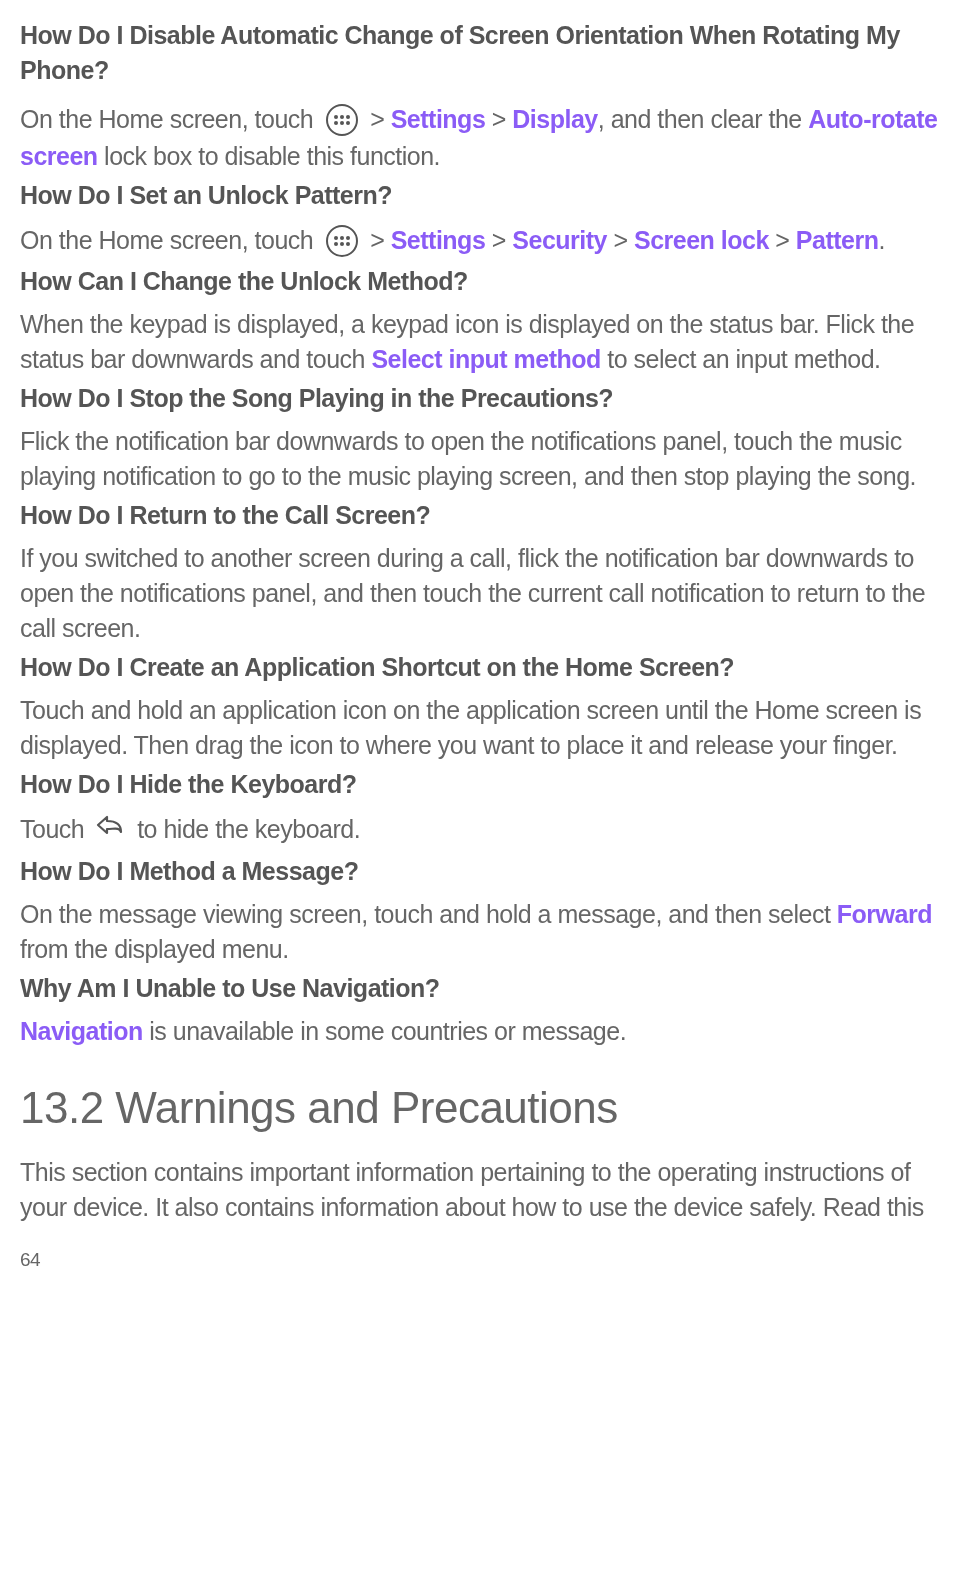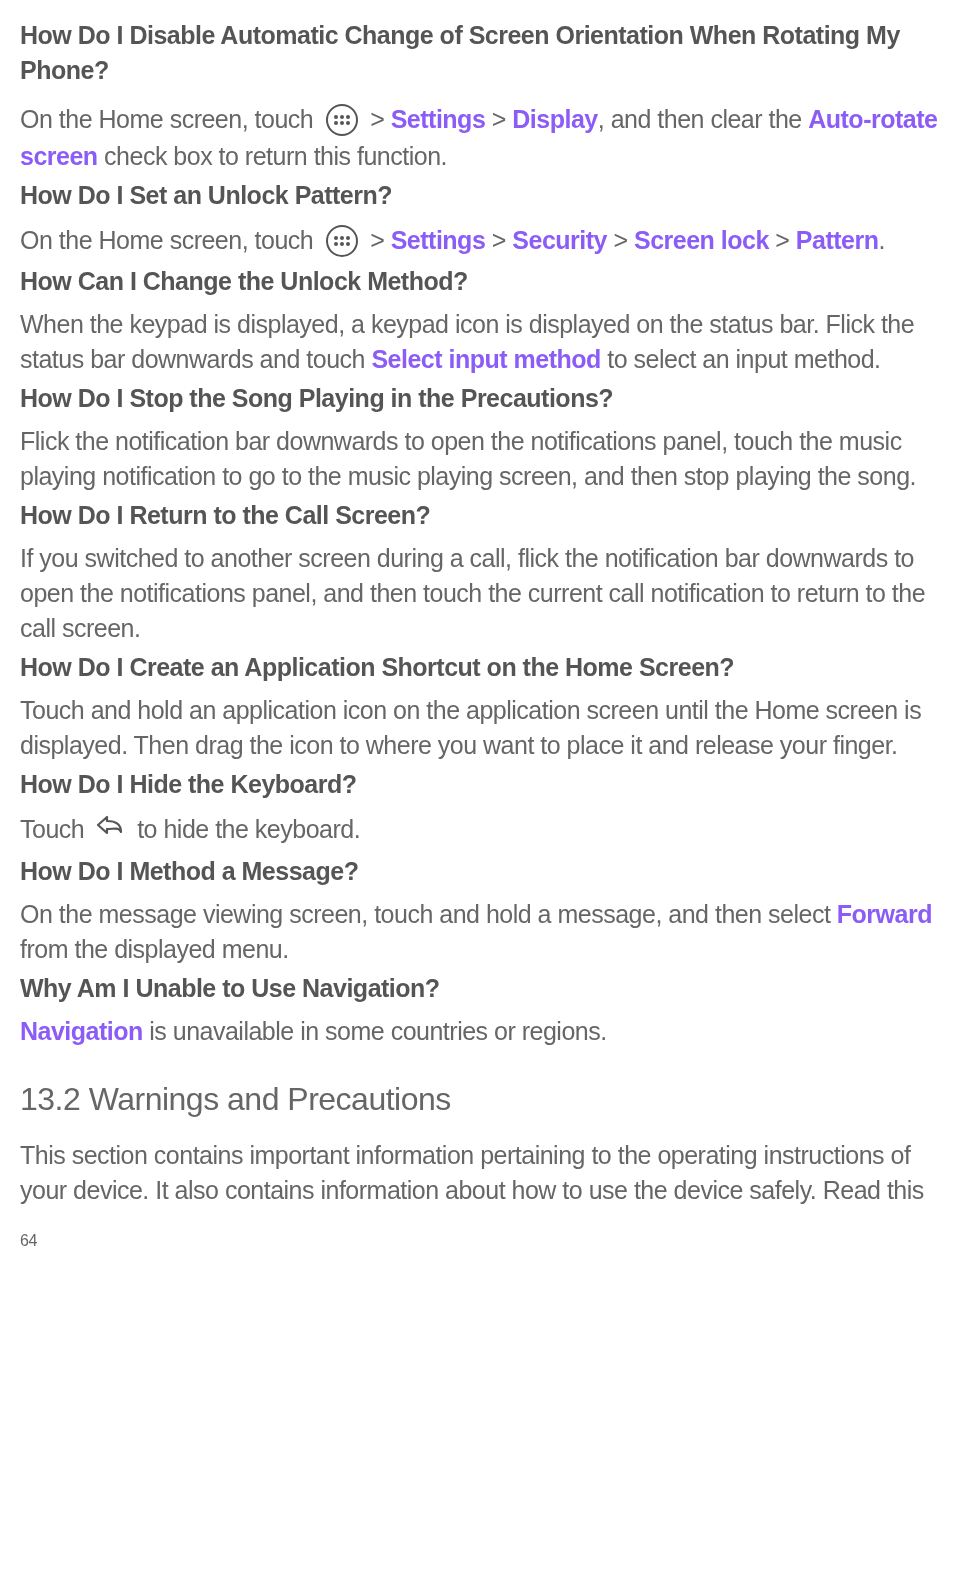--- a/index.html
+++ b/index.html
@@ -61,50 +61,50 @@
       height: 4px;
       background: #555;
       border-radius: 50%;
     }
     .icon-back {
       display: inline-block;
       vertical-align: middle;
       margin: 0 6px 3px 4px;
     }
     .section-heading {
-      font-size: 32px;
+      font-size: 44px;
       font-weight: normal;
       color: #666;
       margin-top: 28px;
       margin-bottom: 16px;
       letter-spacing: -0.5px;
     }
     .page-number {
       color: #666;
-      font-size: 16px;
+      font-size: 19px;
       margin-top: 22px;
     }
   </style>
 </head>
 <body>
 
 <div class="q first">How Do I Disable Automatic Change of Screen Orientation When Rotating My Phone?</div>
 <div class="a a-spaced">
   <span>On the Home screen, touch </span>
   <span class="icon-apps">
       <span class="icon-apps-inner">
         <span></span>
         <span></span>
         <span></span>
         <span></span>
         <span></span>
         <span></span>
       </span>
     </span>
-  <span> &gt; </span><strong>Settings</strong><span> &gt; </span><strong>Display</strong><span>, and then clear the </span><strong>Auto-rotate screen</strong><span> check box to return this function.</span>
+  <span> &gt; </span><strong>Settings</strong><span> &gt; </span><strong>Display</strong><span>, and then clear the </span><strong>Auto-rotate screen</strong><span> lock box to disable this function.</span>
 </div>
 
 <div class="q">How Do I Set an Unlock Pattern?</div>
 <div class="a a-spaced">
   <span>On the Home screen, touch </span>
   <span class="icon-apps">
       <span class="icon-apps-inner">
         <span></span>
         <span></span>
         <span></span>
@@ -141,19 +141,19 @@
   <span> to hide the keyboard.</span>
 </div>
 
 <div class="q">How Do I Method a Message?</div>
 <div class="a">
   <span>On the message viewing screen, touch and hold a message, and then select </span><strong>Forward</strong><span> from the displayed menu.</span>
 </div>
 
 <div class="q">Why Am I Unable to Use Navigation?</div>
 <div class="a">
-  <strong>Navigation</strong><span> is unavailable in some countries or regions.</span>
+  <strong>Navigation</strong><span> is unavailable in some countries or message.</span>
 </div>
 
 <div class="section-heading">13.2  Warnings and Precautions</div>
 <div class="a">This section contains important information pertaining to the operating instructions of your device. It also contains information about how to use the device safely. Read this</div>
 
 <div class="page-number">64</div>
 
 </body></html>

